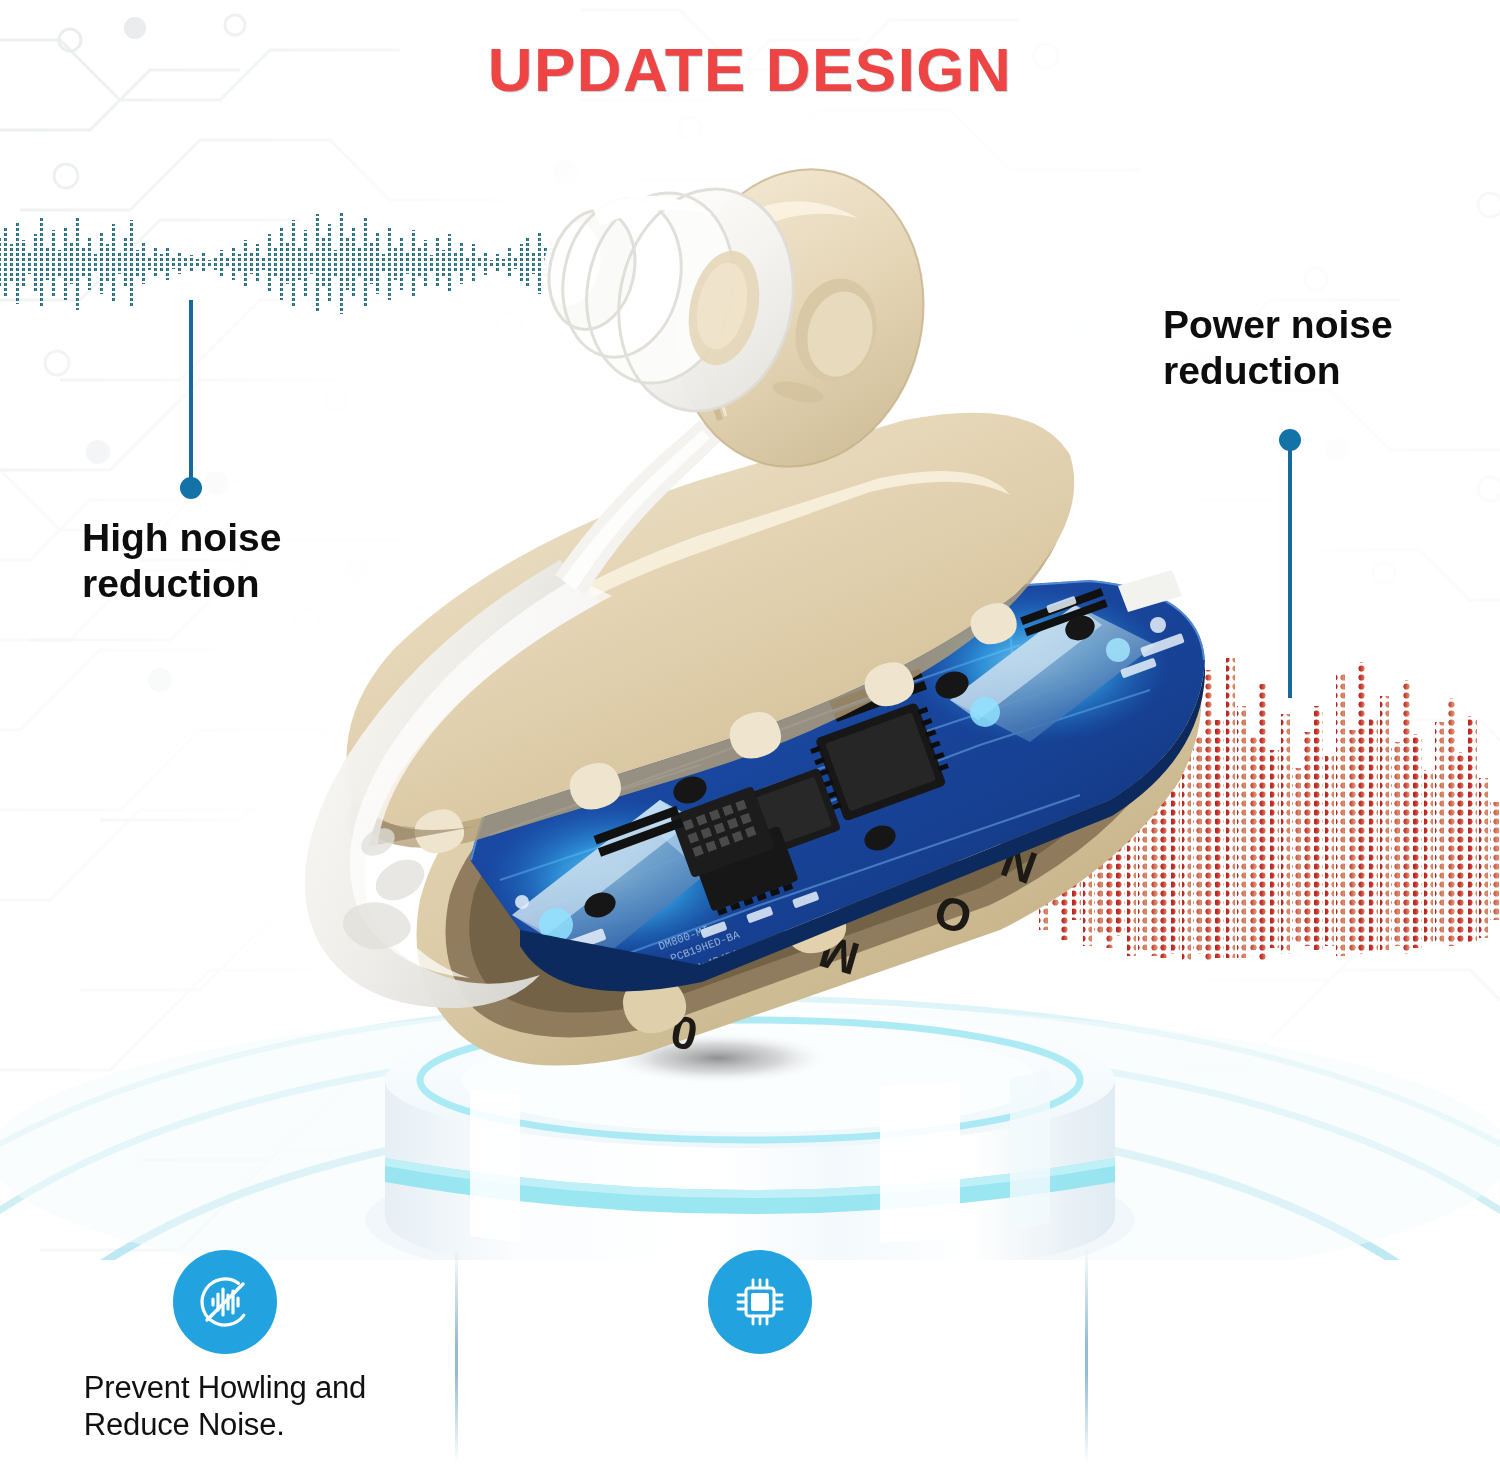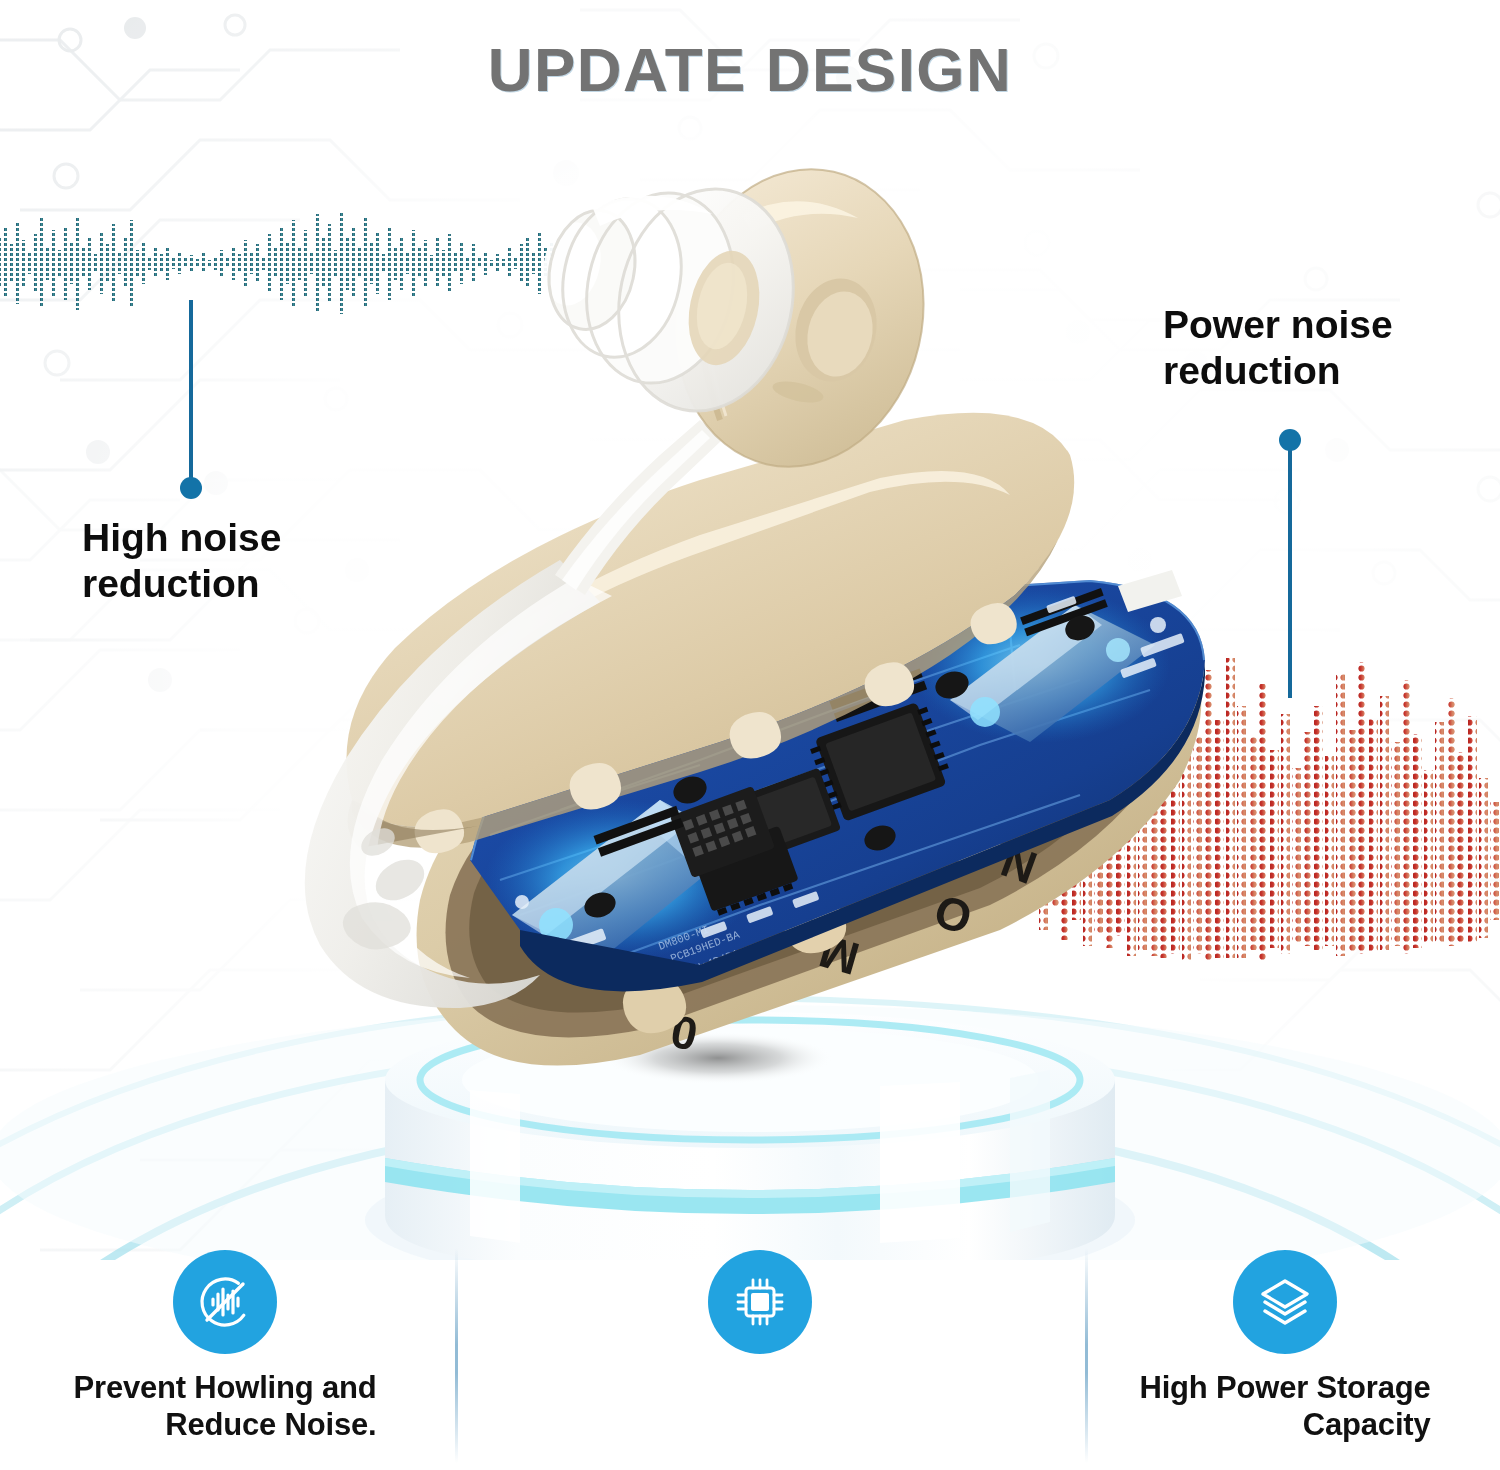--- a/index.html
+++ b/index.html
@@ -31,21 +31,21 @@
   
   .title {
     position: absolute;
     left: 0;
     top: 34px;
     width: 1500px;
     text-align: center;
     font-size: 62px;
     font-weight: bold;
     letter-spacing: 1.5px;
-    color: #737373;
+    color: #ef4444;
     text-shadow: 1px 1px 0 rgba(140,180,205,.55);
     font-family: "Liberation Sans", sans-serif;
   }
 
   
   .callout {
     position: absolute;
     font-weight: bold;
     color: #0d0d0d;
     font-size: 39px;
@@ -107,28 +107,27 @@
     width: 104px;
     height: 104px;
     border-radius: 50%;
     background: #22a3e0;
     display: flex;
     align-items: center;
     justify-content: center;
     margin-bottom: 16px;
   }
   .feature .caption {
-    text-align: right;
+    text-align: left;
     font-size: 31px;
     line-height: 1.18;
     color: #111111;
     font-family: "Liberation Sans", sans-serif;
     white-space: pre-line;
     letter-spacing: -0.2px;
-    font-weight: bold;
   }
   .divider {
     position: absolute;
     top: 1248px;
     width: 3px;
     height: 215px;
     background: linear-gradient(to bottom,
        rgba(255,255,255,0) 0%,
        rgba(110,165,200,.75) 45%,
        rgba(110,165,200,.75) 58%,
@@ -788,27 +787,16 @@
             <line x1="16" y1="30" x2="8" y2="30"></line>
             <line x1="16" y1="37" x2="8" y2="37"></line>
             <line x1="44" y1="23" x2="52" y2="23"></line>
             <line x1="44" y1="30" x2="52" y2="30"></line>
             <line x1="44" y1="37" x2="52" y2="37"></line>
           </g>
         </svg>
       </div>
     </div>
 
-    <div class="feature feature-3">
-      <div class="icon-circle">
-        <svg width="62" height="62" viewBox="0 0 62 62">
-          <path d="M31 10 L53 23 L31 36 L9 23 Z" fill="none" stroke="#ffffff" stroke-width="3.4" stroke-linejoin="round"></path>
-          <path d="M11 31 L31 43 L51 31" fill="none" stroke="#ffffff" stroke-width="3.4" stroke-linecap="round" stroke-linejoin="round"></path>
-          <path d="M11 40 L31 52 L51 40" fill="none" stroke="#ffffff" stroke-width="3.4" stroke-linecap="round" stroke-linejoin="round"></path>
-        </svg>
-      </div>
-      <div class="caption">High Power Storage
-Capacity</div>
-    </div>
 
   </div>
 
 </div>
 
 </body></html>

